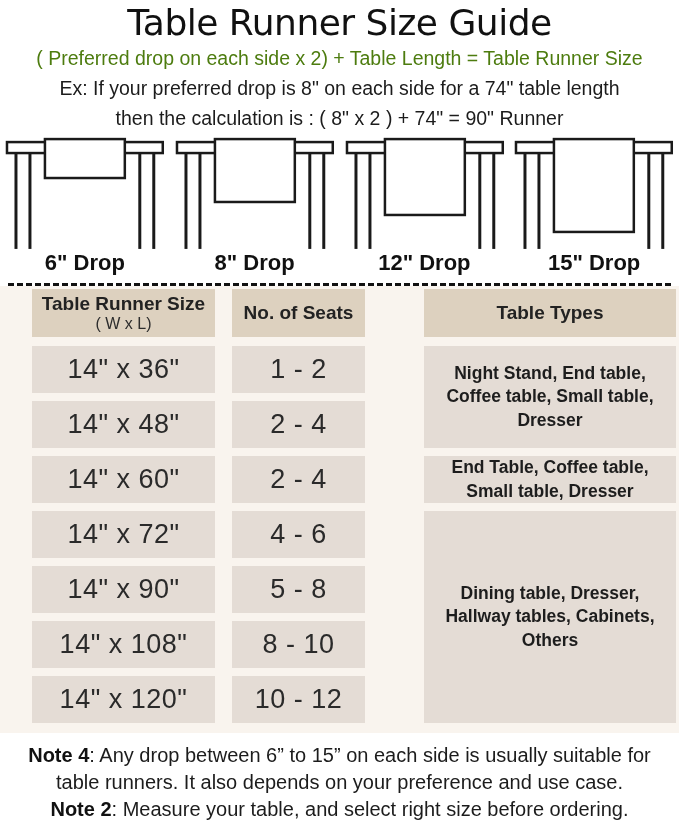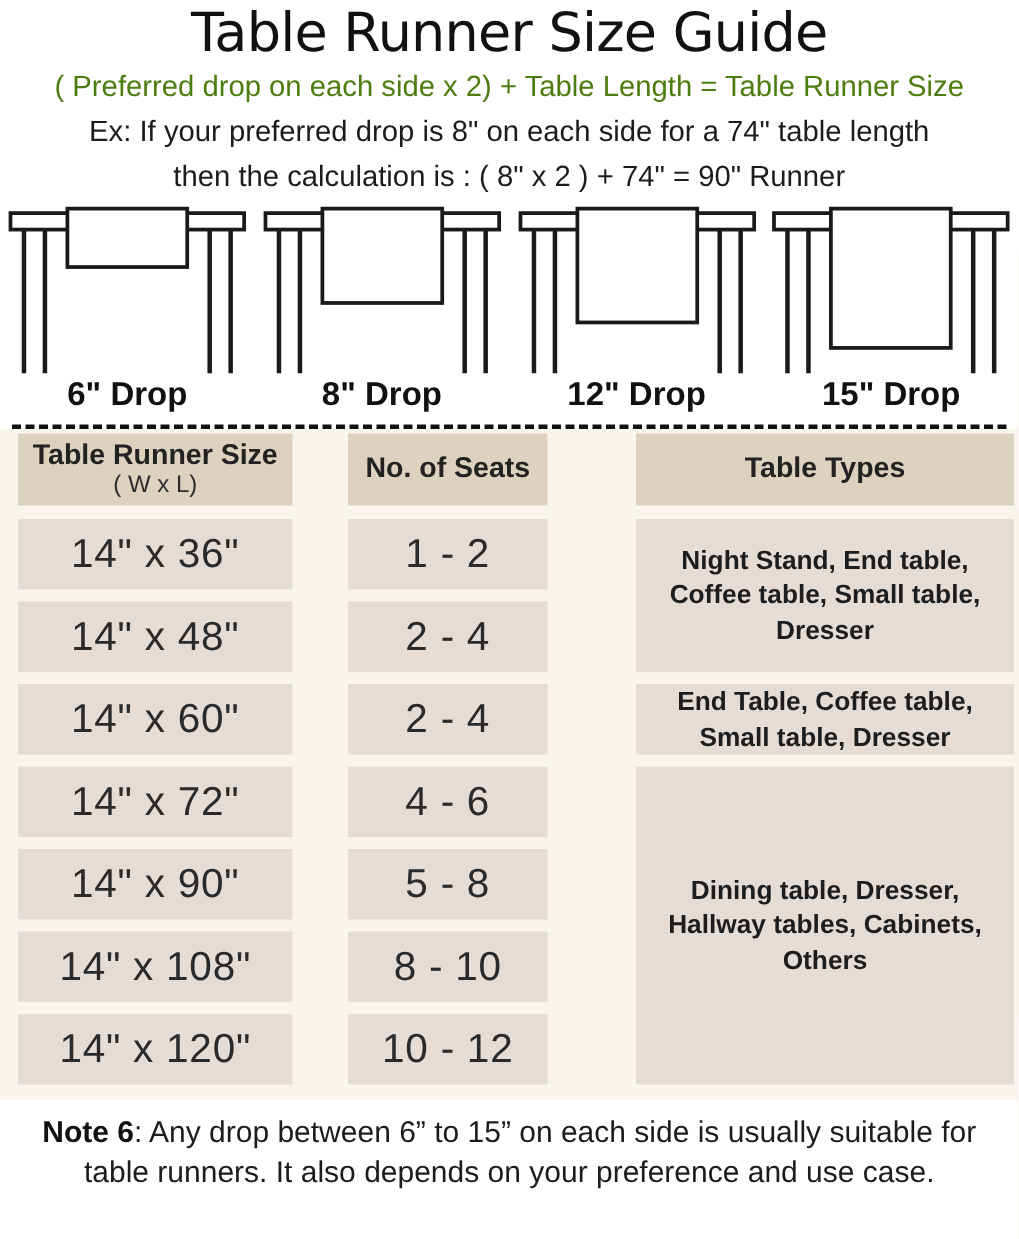--- a/index.html
+++ b/index.html
@@ -64,21 +64,21 @@
     width:679px;
     height:447px;
     background:#f9f4ee;
   }
   .col{
     position:absolute;
     top:3px;
     display:flex;
     flex-direction:column;
   }
-  .col-size{left:12px;width:183px;}
+  .col-size{left:32px;width:183px;}
   .col-seats{left:232px;width:133px;text-align:right;}
   .col-types{left:424px;width:252px;}
   .hdr-cell{
     height:48px;
     background:#ddd1bf;
     display:flex;
     flex-direction:column;
     align-items:center;
     justify-content:center;
     margin-bottom:9px;
@@ -256,14 +256,15 @@
       <span class="hdr-main">Table Types</span>
     </div>
     <div class="data-cell types-cell types-a">Night Stand, End table, Coffee table, Small table, Dresser</div>
     <div class="data-cell types-cell types-b">End Table, Coffee table, Small table, Dresser</div>
     <div class="data-cell types-cell types-c">Dining table, Dresser, Hallway tables, Cabinets, Others</div>
   </div>
 
 </div>
 
 <div class="notes">
-  <p class="note-para"><span class="note-label">Note 6</span><span>: Any drop between 6” to 15” on each side is usually suitable for table runners. It also depends on your preference and use case.</span></p>
+  <p class="note-para"><span class="note-label">Note 4</span><span>: Any drop between 6” to 15” on each side is usually suitable for table runners. It also depends on your preference and use case.</span></p>
+  <p class="note-para"><span class="note-label">Note 2</span><span>: Measure your table, and select right size before ordering.</span></p>
 </div>
 
 </body></html>

